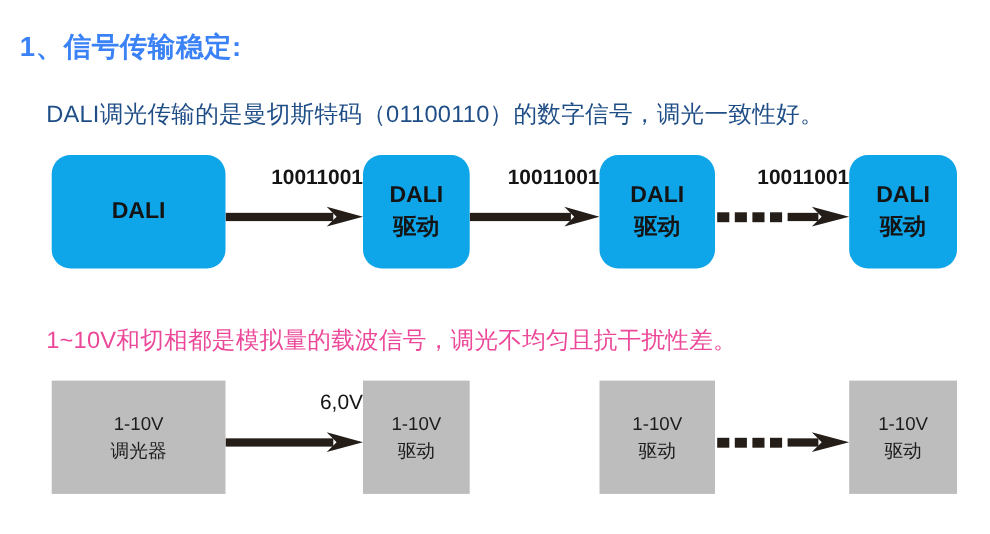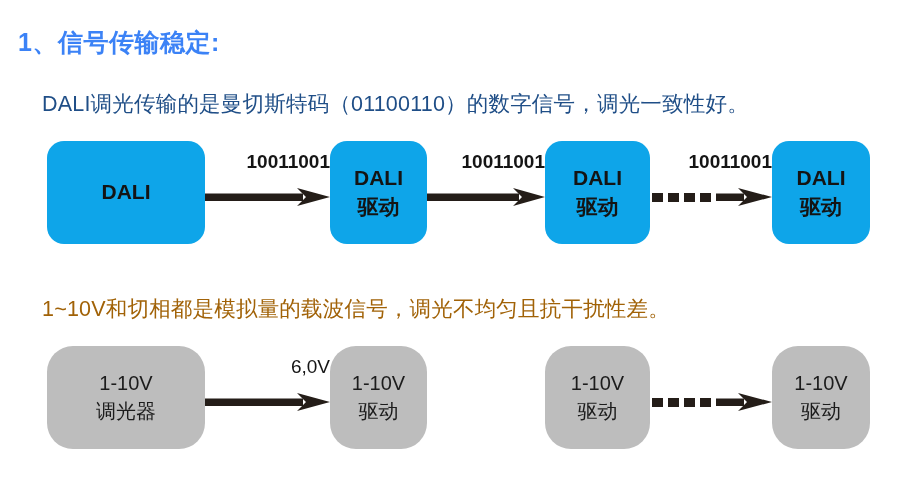--- a/index.html
+++ b/index.html
@@ -37,21 +37,21 @@
     letter-spacing: 0.2px;
   }
   .desc-blue {
     left: 42px;
     top: 89px;
     color: #1f4e87;
   }
   .desc-dark {
     left: 42px;
     top: 294px;
-    color: #a16207;
+    color: #ec4899;
   }
 
   
   .flow-row {
     position: absolute;
     left: 0;
     width: 900px;
     height: 110px;
   }
   .row-dali { top: 141px; }
@@ -80,23 +80,22 @@
     background: #0ea5e9;
     color: #141414;
     font-size: 21px;
     font-weight: 700;
     border-radius: 17px;
   }
   
   .row-analog .node {
     background: #bdbdbd;
     color: #1c1c1c;
-    font-size: 20px;
+    font-size: 17px;
     font-weight: 400;
-    border-radius: 26px;
   }
 
   
   .node-0 { left: 47px;  width: 158px; }
   .node-1 { left: 330px; width: 97px; }
   .node-2 { left: 545px; width: 105px; }
   .node-3 { left: 772px; width: 98px; }
 
   
   .connector {

